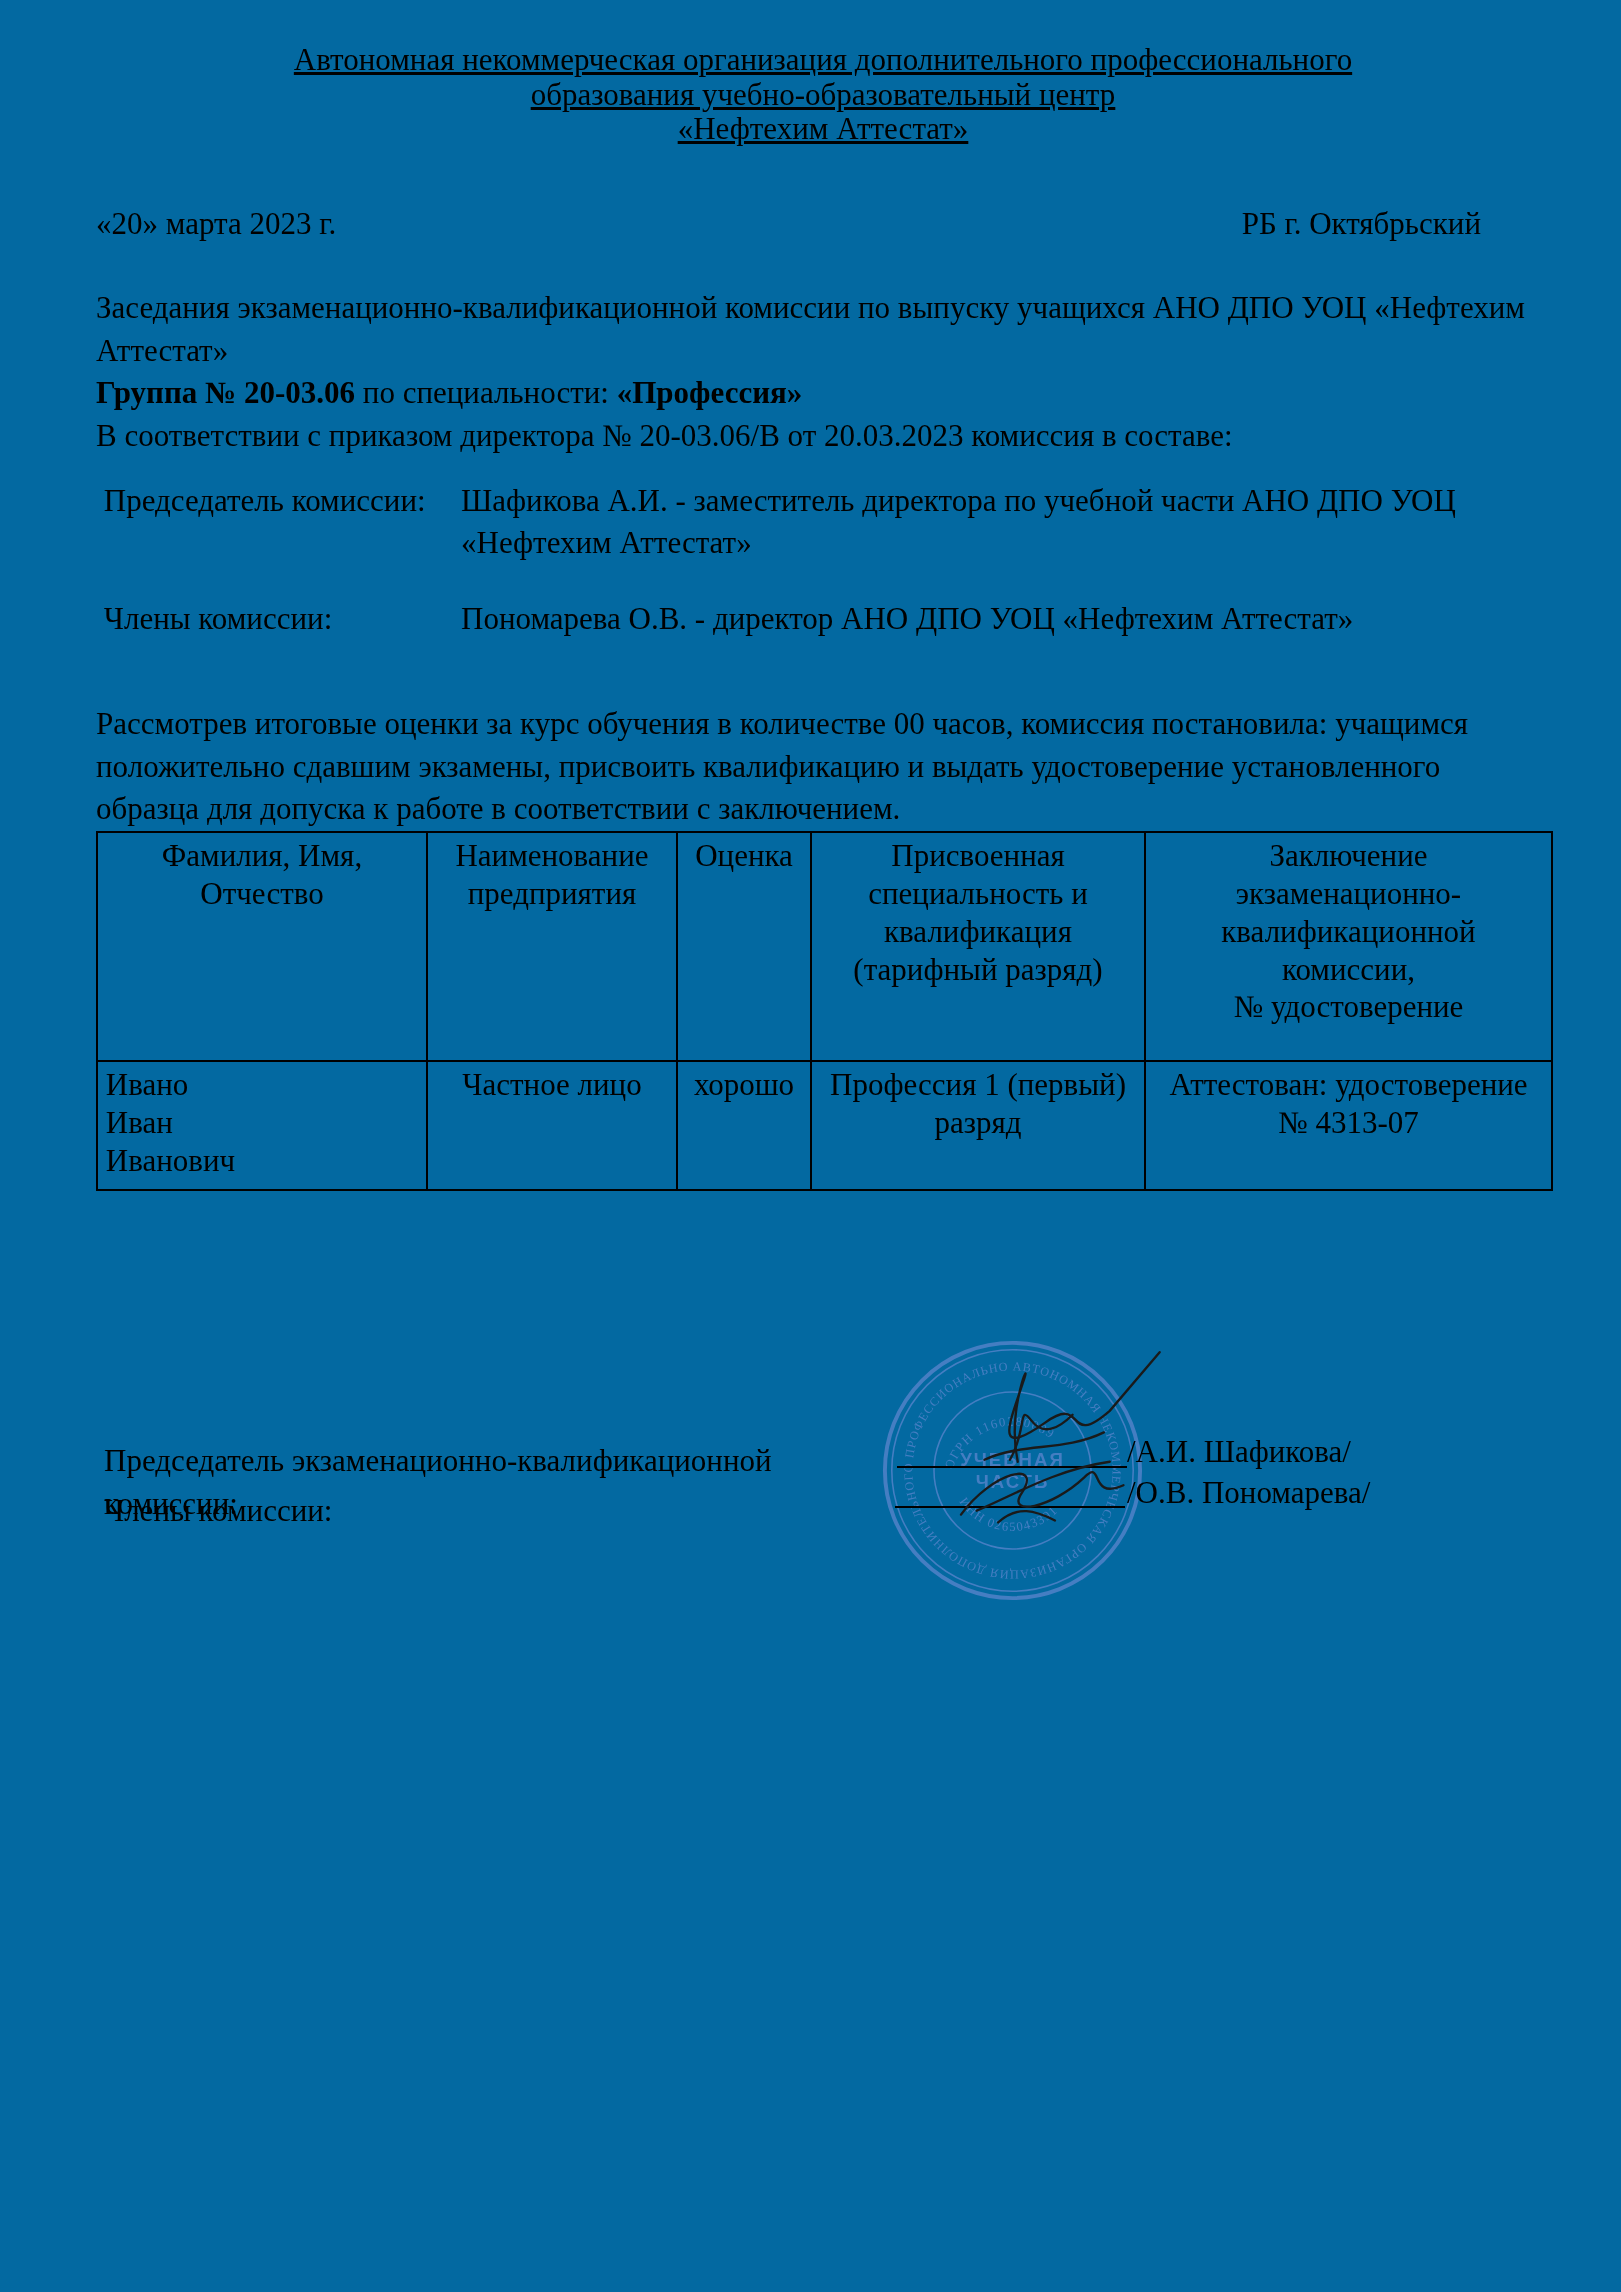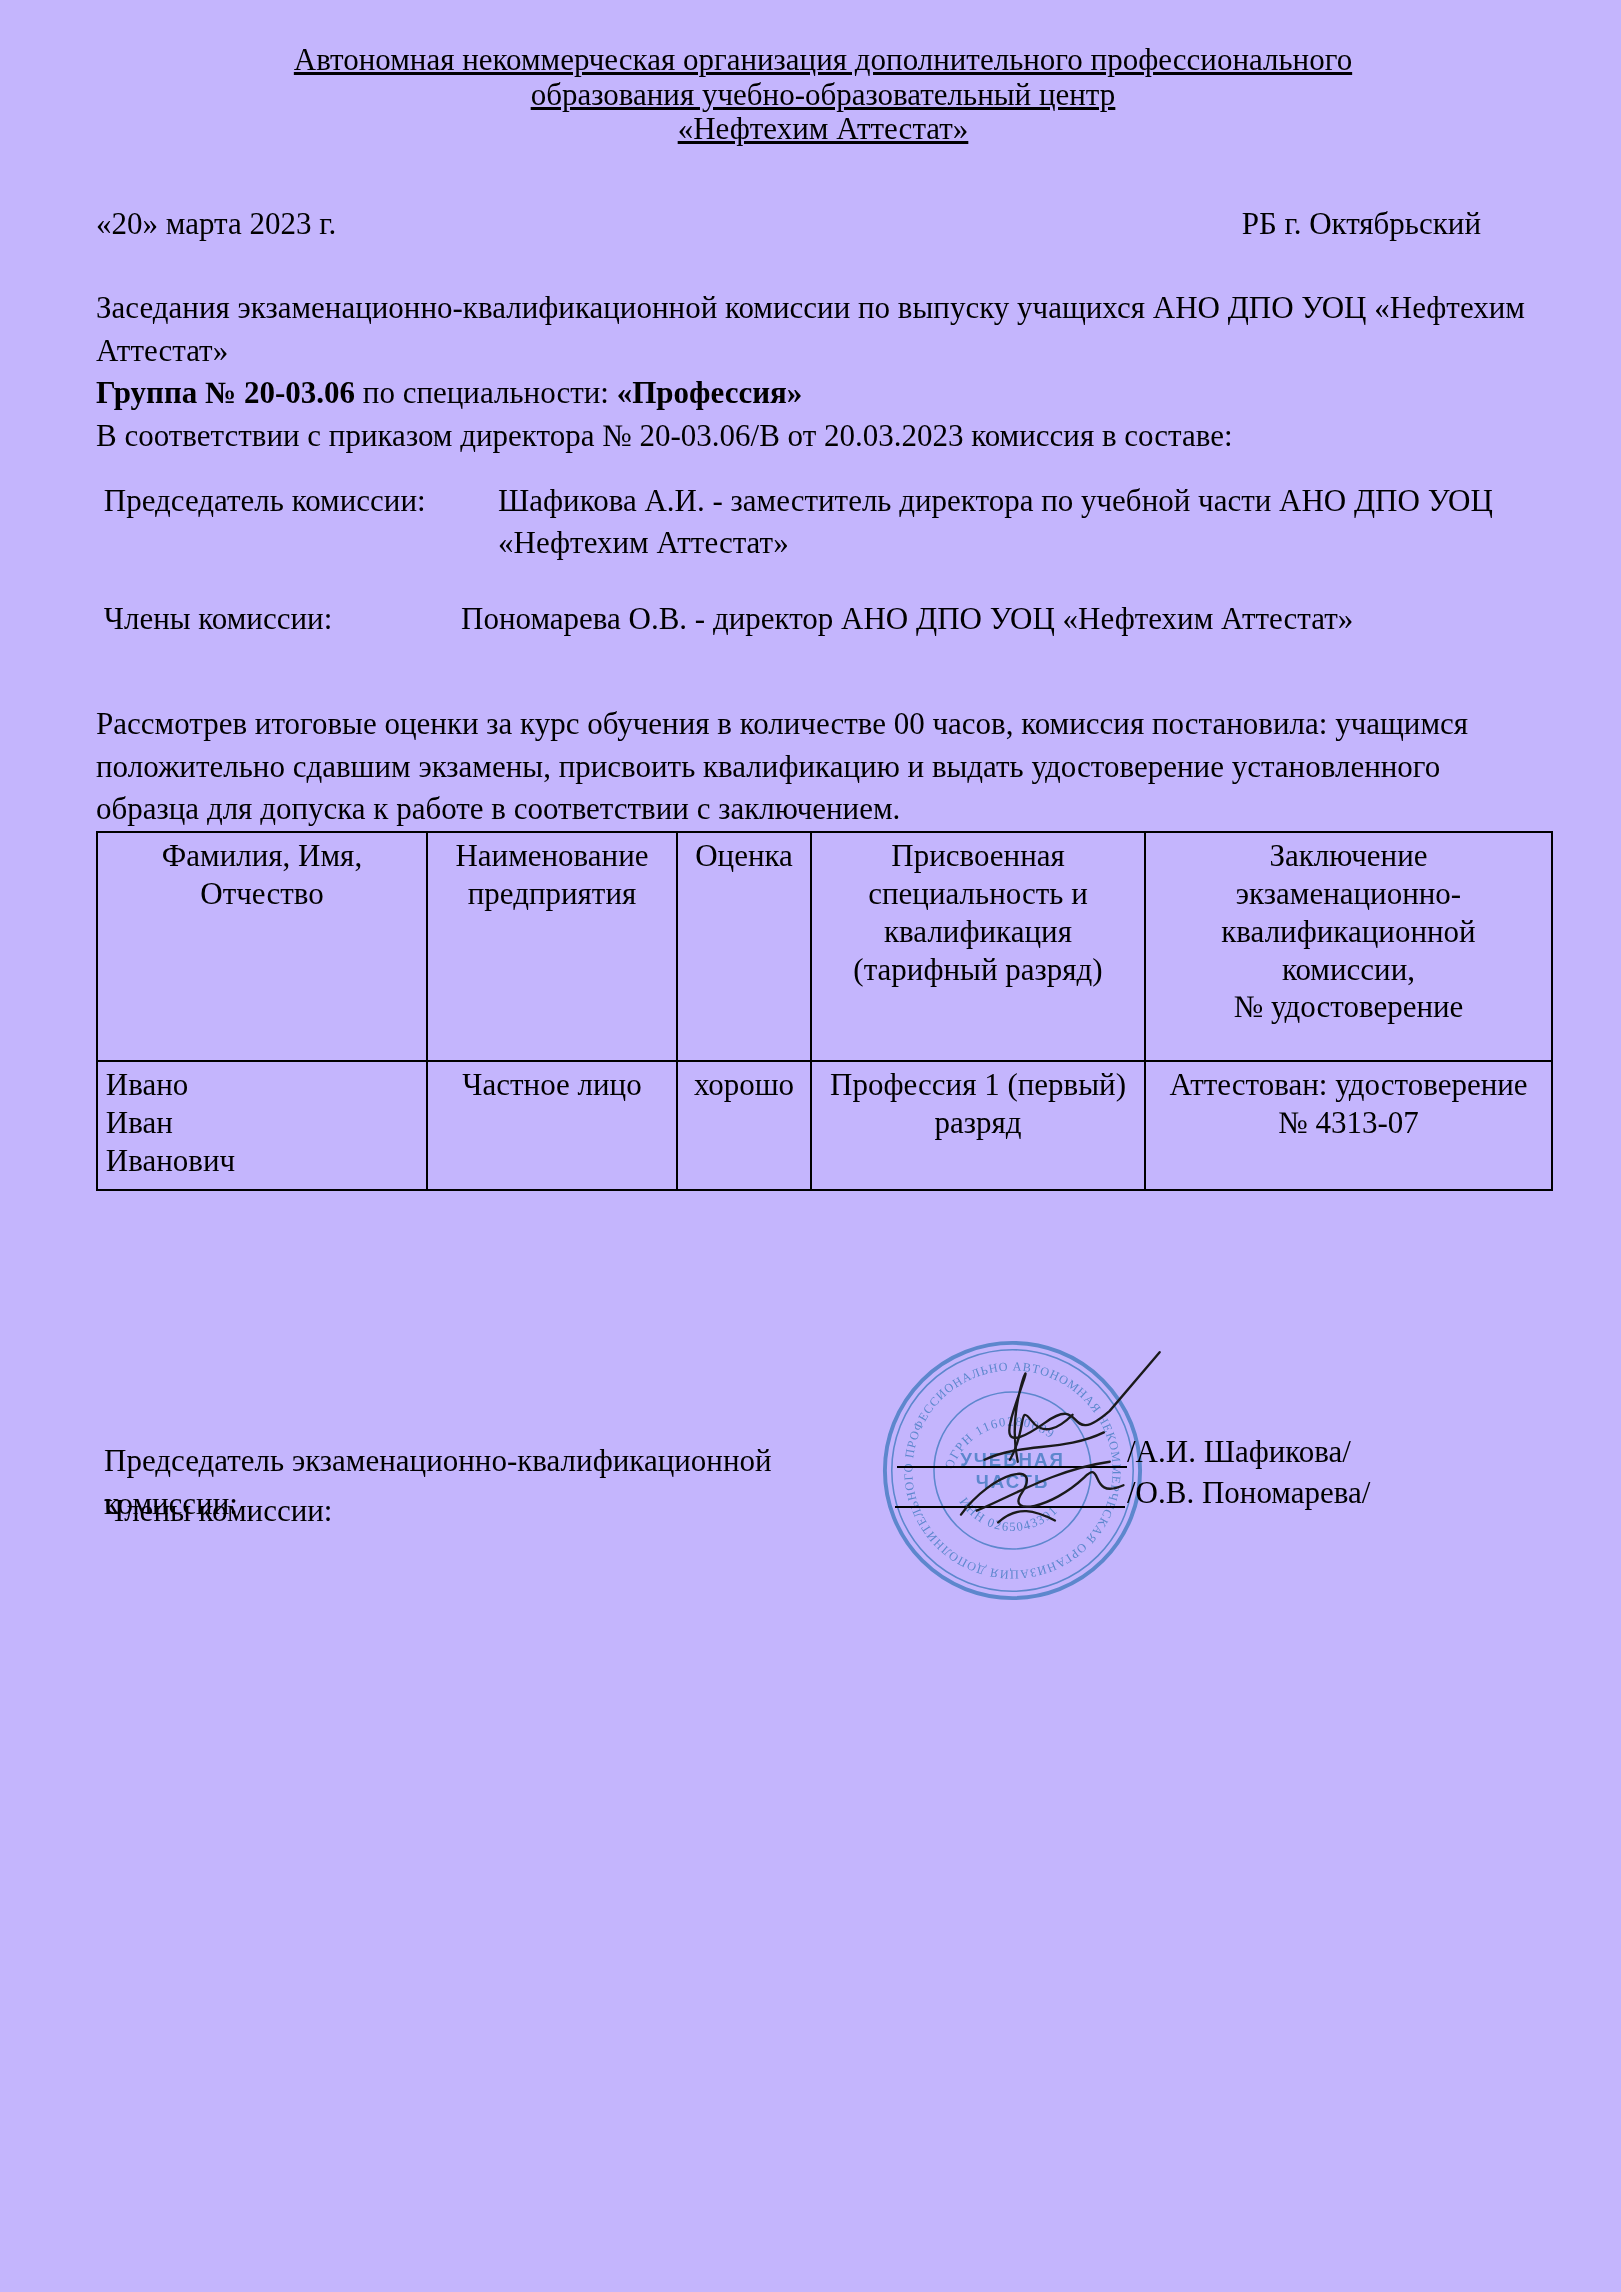--- a/index.html
+++ b/index.html
@@ -5,21 +5,21 @@
   html, body {
     margin: 0;
     padding: 0;
     background: #ffffff;
   }
   .page {
     position: relative;
     width: 1621px;
     height: 2293px;
     margin: 0 auto;
-    background: #c4b5fd;
+    background: #0369a1;
     font-family: "Liberation Serif", "DejaVu Serif", serif;
     font-size: 31px;
     line-height: 1.38;
     color: #000000;
     overflow: hidden;
   }
   .content {
     padding: 43px 71px 0 96px;
   }
   .org-header {
@@ -45,21 +45,21 @@
   }
   .intro {
     margin-top: 41px;
   }
   .b { font-weight: bold; }
   .kv {
     display: grid;
     grid-template-columns: 365px 1fr;
   }
   .kv .k { padding-left: 7.8px; }
-  .kv-chair { margin-top: 21.6px; gap: 37px; }
+  .kv-chair { margin-top: 21.6px; }
   .kv-members { margin-top: 33px; }
   .resolution { margin-top: 62px; }
   table.results {
     margin-top: 0px;
     border-collapse: collapse;
     width: 1456px;
     table-layout: fixed;
   }
   table.results td {
     border: 2.9px solid #000000;

